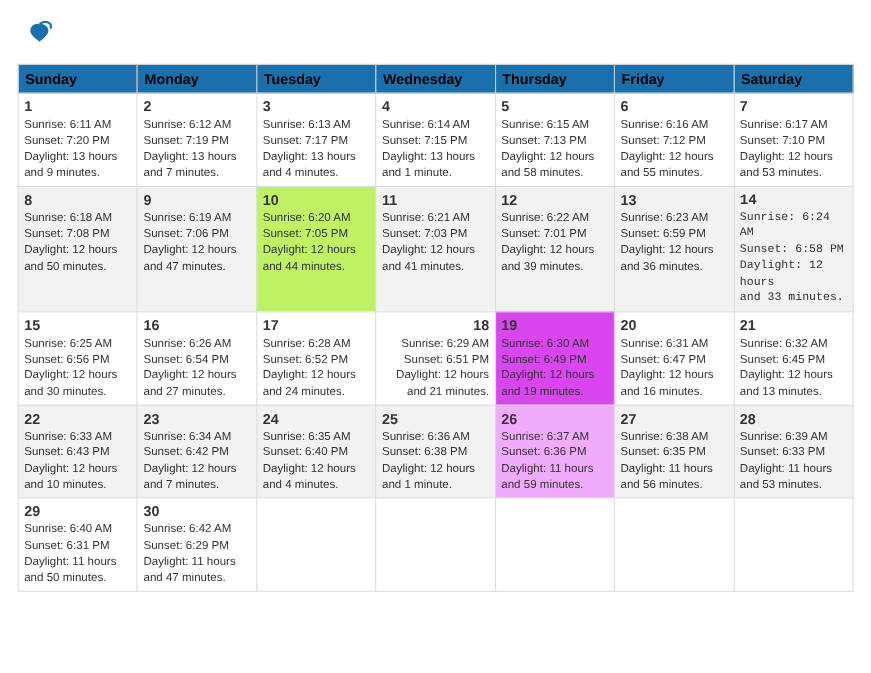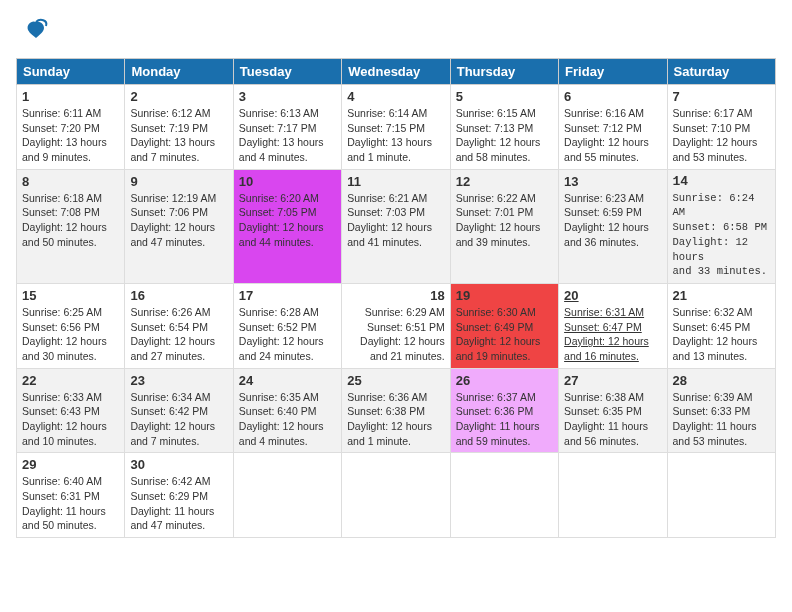--- a/index.html
+++ b/index.html
@@ -39,21 +39,21 @@
       color: #555;
       margin-top: 2px;
     }
     .calendar {
       width: 100%;
       border-collapse: collapse;
       margin-top: 8px;
     }
     .calendar th {
       background-color: #1a6fad;
-      color: #ffffff;
+      color: #000000;
       font-size: 13px;
       font-weight: bold;
       padding: 5px 6px;
       text-align: left;
       border: 1px solid #ccc;
     }
     .calendar td {
       vertical-align: top;
       padding: 4px 5px;
       border: 1px solid #ddd;
@@ -189,27 +189,27 @@
           <div class="cell-content">
             <div>Sunrise: 6:18 AM</div>
             <div>Sunset: 7:08 PM</div>
             <div>Daylight: 12 hours</div>
             <div>and 50 minutes.</div>
           </div>
         </td>
         <td style="background-color: rgb(242, 242, 242);">
           <span class="day-number">9</span>
           <div class="cell-content">
-            <div>Sunrise: 12:19 AM</div>
+            <div>Sunrise: 6:19 AM</div>
             <div>Sunset: 7:06 PM</div>
             <div>Daylight: 12 hours</div>
             <div>and 47 minutes.</div>
           </div>
         </td>
-        <td style="background-color: #d946ef;">
+        <td style="background-color: #bef264;">
           <span class="day-number">10</span>
           <div class="cell-content">
             <div>Sunrise: 6:20 AM</div>
             <div>Sunset: 7:05 PM</div>
             <div>Daylight: 12 hours</div>
             <div>and 44 minutes.</div>
           </div>
         </td>
         <td style="background-color: rgb(242, 242, 242);">
           <span class="day-number">11</span>
@@ -278,30 +278,30 @@
         </td>
         <td style="background-color: rgb(255, 255, 255); text-align: right;">
           <span class="day-number">18</span>
           <div class="cell-content">
             <div>Sunrise: 6:29 AM</div>
             <div>Sunset: 6:51 PM</div>
             <div>Daylight: 12 hours</div>
             <div>and 21 minutes.</div>
           </div>
         </td>
-        <td style="background-color: #ef4444;">
+        <td style="background-color: #d946ef;">
           <span class="day-number">19</span>
           <div class="cell-content">
             <div>Sunrise: 6:30 AM</div>
             <div>Sunset: 6:49 PM</div>
             <div>Daylight: 12 hours</div>
             <div>and 19 minutes.</div>
           </div>
         </td>
-        <td style="background-color: rgb(255, 255, 255); text-decoration: underline;">
+        <td style="background-color: rgb(255, 255, 255);">
           <span class="day-number">20</span>
           <div class="cell-content">
             <div>Sunrise: 6:31 AM</div>
             <div>Sunset: 6:47 PM</div>
             <div>Daylight: 12 hours</div>
             <div>and 16 minutes.</div>
           </div>
         </td>
         <td style="background-color: rgb(255, 255, 255);">
           <span class="day-number">21</span>

